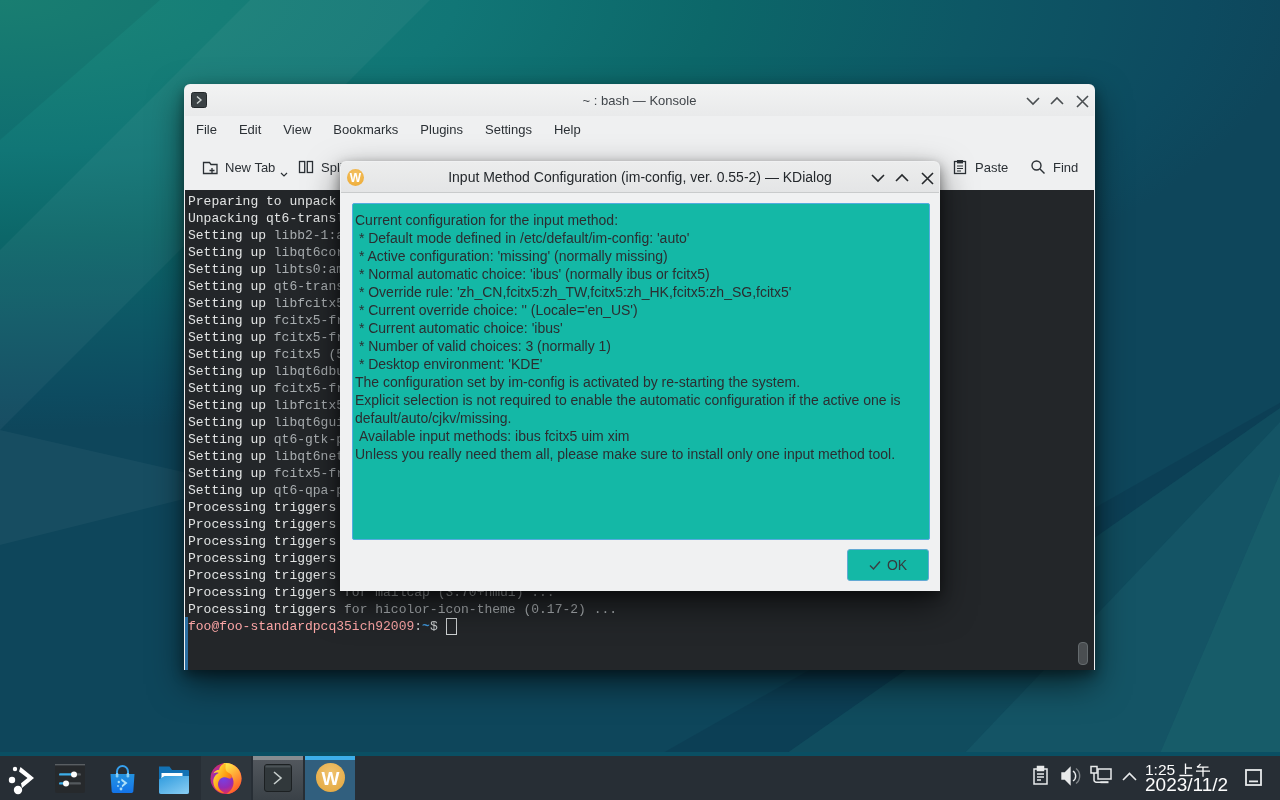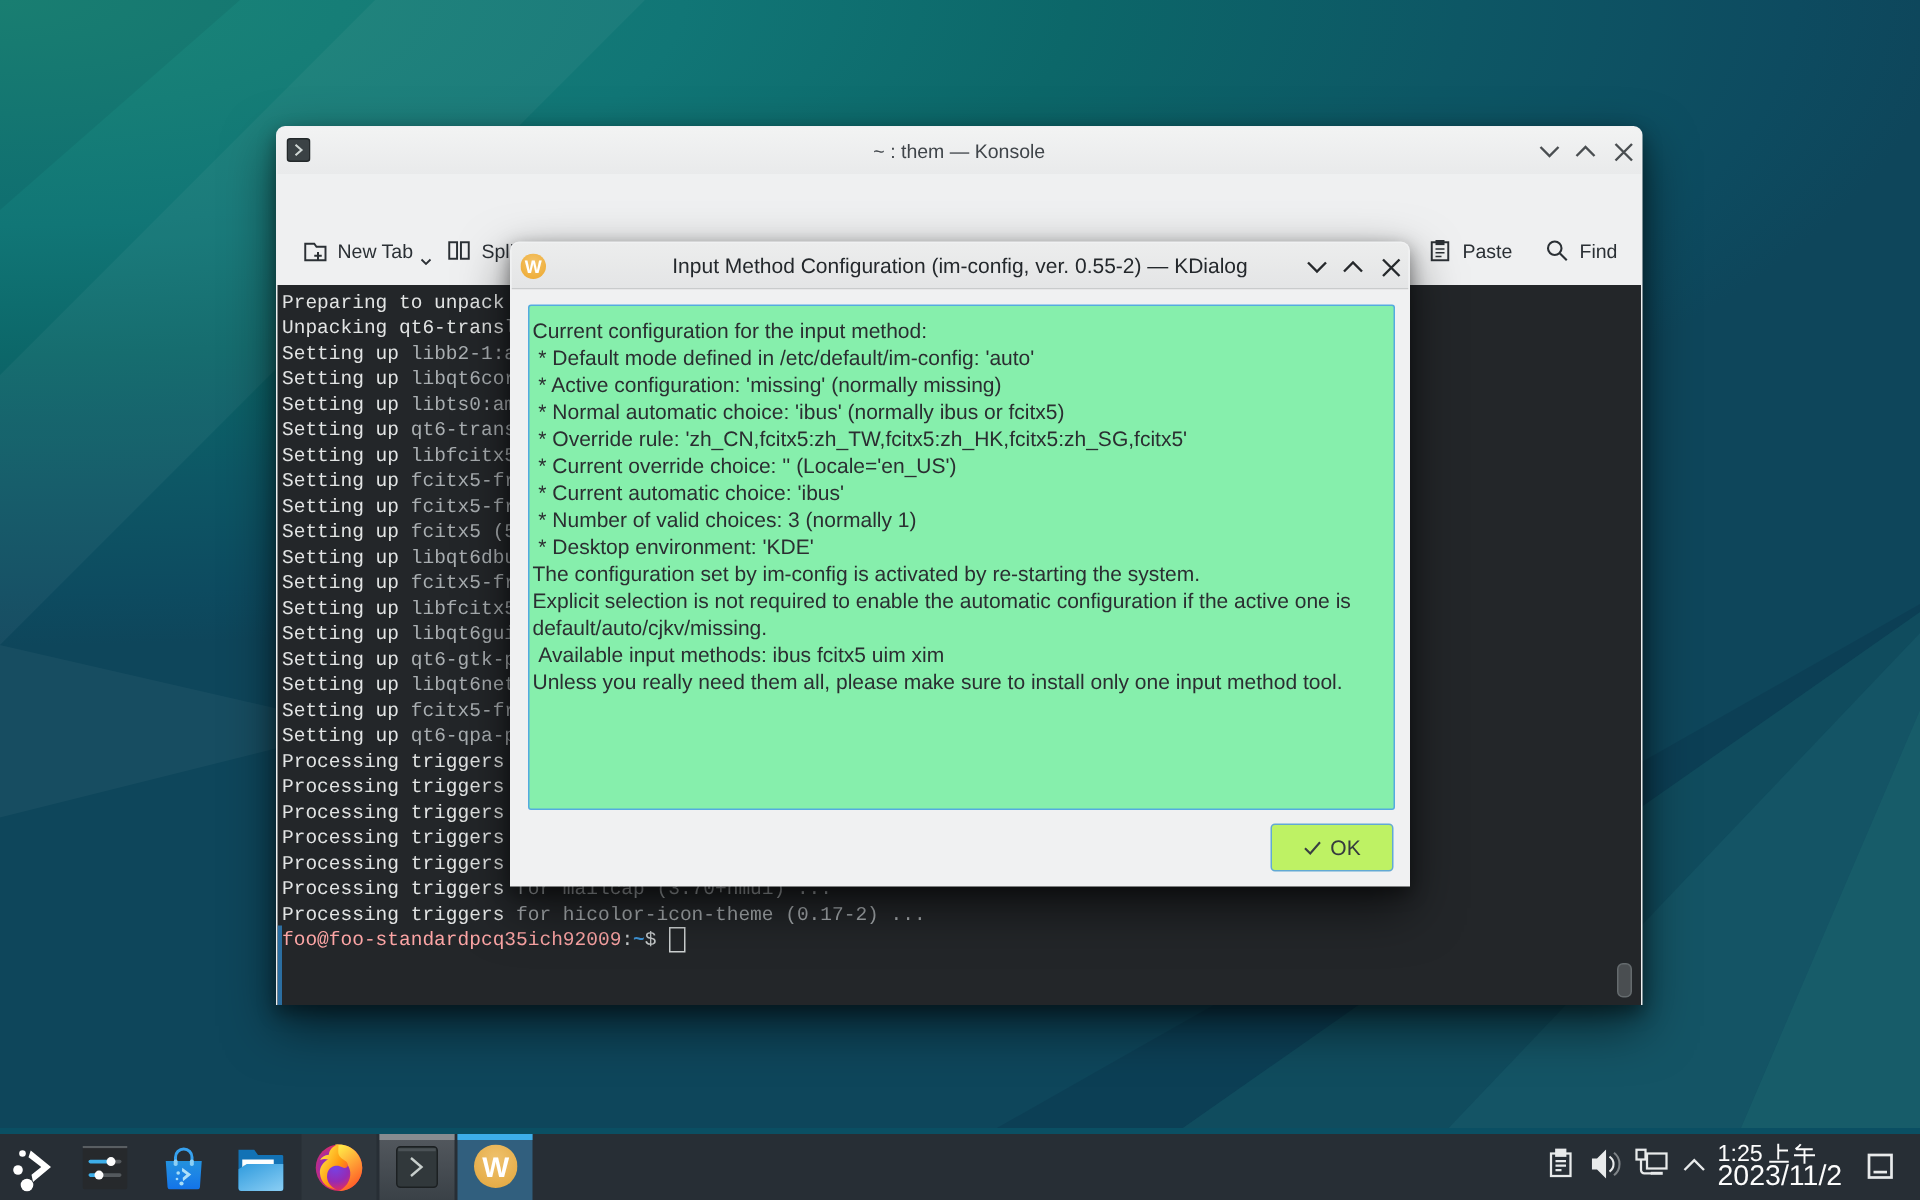--- a/index.html
+++ b/index.html
@@ -32,24 +32,24 @@
 #scrollh{position:absolute;right:6px;top:452px;width:8px;height:21px;border-radius:4px;background:#4a4e51;border:1px solid #656b6e;}
 
 #dlg{position:absolute;left:340px;top:161px;width:600px;height:430px;
   border-radius:6px 6px 0 0;background:#f0f1f2;
   box-shadow:0 14px 34px rgba(0,0,0,.55),0 4px 12px rgba(0,0,0,.4);}
 #dtitle{position:absolute;left:1px;top:1px;right:1px;height:30px;
   background:linear-gradient(#eceded,#e4e5e6);border-radius:5px 5px 0 0;border-bottom:1px solid #c9cbcc;}
 #dtitle .ttext{position:absolute;left:0;right:0;top:0;height:30px;line-height:30px;text-align:center;font-size:14px;color:#24282c;}
 #dtitle .wicon{position:absolute;left:6px;top:7px;}
 #dtitle .btns{position:absolute;right:6px;top:9px;}
-#dtext{position:absolute;left:12px;top:42px;width:578px;height:337px;background:#86efac;
+#dtext{position:absolute;left:12px;top:42px;width:578px;height:337px;background:#14b8a6;
   border:1px solid #54abdf;border-radius:2px;font-size:14px;line-height:18px;color:#2b2e31;
   padding:7px 0 0 2px;box-sizing:border-box;}
-#okbtn{position:absolute;left:507px;top:388px;width:80px;height:30px;background:#bef264;
+#okbtn{position:absolute;left:507px;top:388px;width:80px;height:30px;background:#14b8a6;
   border:1px solid #62a9d4;border-radius:3px;font-size:14px;color:#363b3e;
   display:flex;align-items:center;justify-content:center;gap:6px;}
 
 #panel{position:absolute;left:0;top:756px;width:1280px;height:44px;background:#272e35;}
 .task{position:absolute;top:0;height:44px;}
 .tray{position:absolute;top:0;height:44px;display:flex;align-items:center;}
 #clock{position:absolute;left:1145px;width:80px;top:6px;text-align:left;color:#fcfcfc;}
 #clock .l1{font-size:15.5px;line-height:16px;}
 #clock .l2{font-size:19px;line-height:13px;}
 </style>
@@ -76,27 +76,28 @@
   <polygon points="1320,380 580,800 720,800" fill="rgba(0,10,35,0.10)"></polygon>
   <rect y="752" width="1280" height="4" fill="#0a4f63"></rect>
 </svg>
 
 <div id="konsole">
   <div id="ktitle">
     <span class="ticon"><svg width="16" height="16">
           <rect x="0.5" y="0.5" width="15" height="15" rx="2" fill="#3b4245" stroke="#23282a"></rect>
           <path d="M6 4.5 L10 8 L6 11.5" stroke="#cfd6d4" stroke-width="1.4" fill="none"></path>
         </svg></span>
-    <div class="ttext">~ : them — Konsole</div>
+    <div class="ttext">~ : bash — Konsole</div>
     <span class="btns" style="right:0;"><svg width="76" height="14">
       <path d="M9 4 L15 10 L21 4" stroke="#4a4e51" stroke-width="1.6" fill="none"></path>
       <path d="M33 10 L39 4 L45 10" stroke="#4a4e51" stroke-width="1.6" fill="none"></path>
       <path d="M59 2 L70 13 M70 2 L59 13" stroke="#4a4e51" stroke-width="1.6" fill="none"></path>
     </svg></span>
   </div>
+  <div id="kmenu"><span>File</span><span>Edit</span><span>View</span><span>Bookmarks</span><span>Plugins</span><span>Settings</span><span>Help</span></div>
   <div id="ktool">
     <div class="titem" style="left:17px;">
       <svg width="16" height="16">
           <path d="M1.5 3.5 h6 l1.5 2 h6 v9 h-13.5 z M10 9 v5 M7.5 11.5 h5" stroke="#2b3035" stroke-width="1.3" fill="none"></path>
         </svg>
       <span>New Tab</span>
       <svg width="8" height="5" style="margin-top:14px;margin-left:-2px;">
           <path d="M1 1 L4 4 L7 1" stroke="#2b3035" stroke-width="1.2" fill="none"></path>
         </svg>
     </div>

